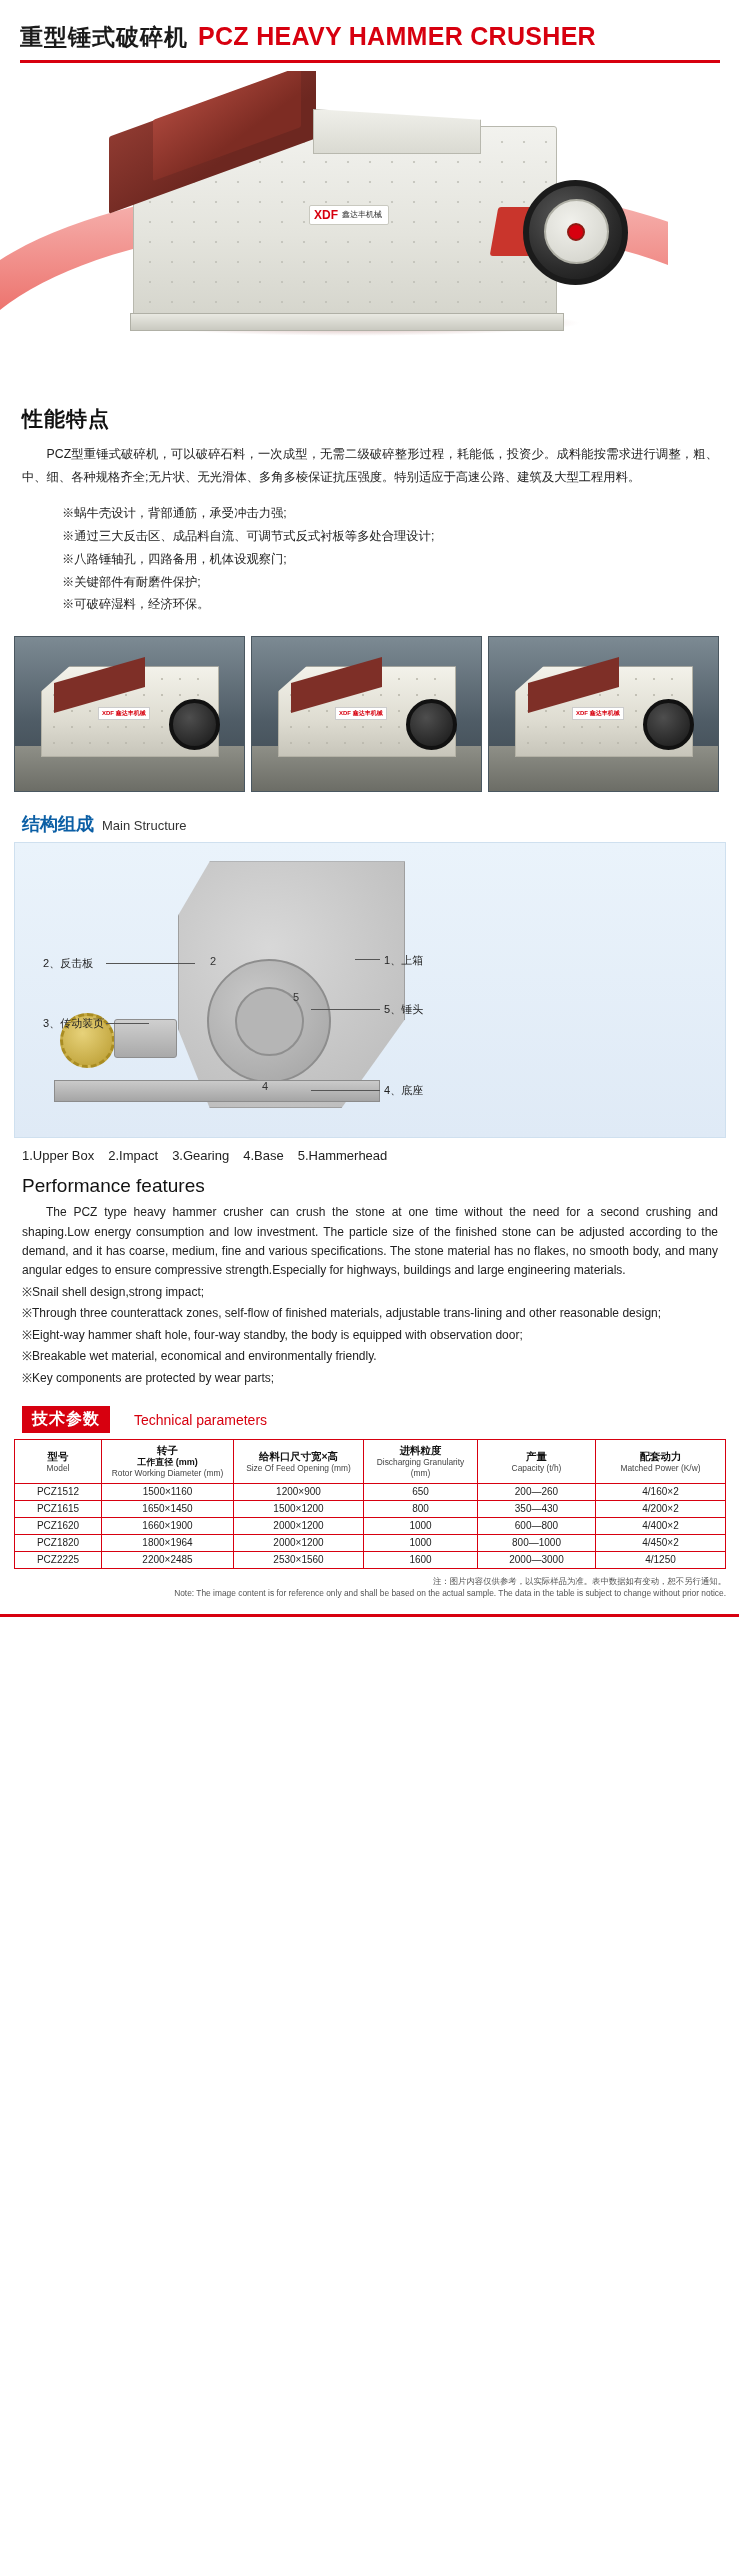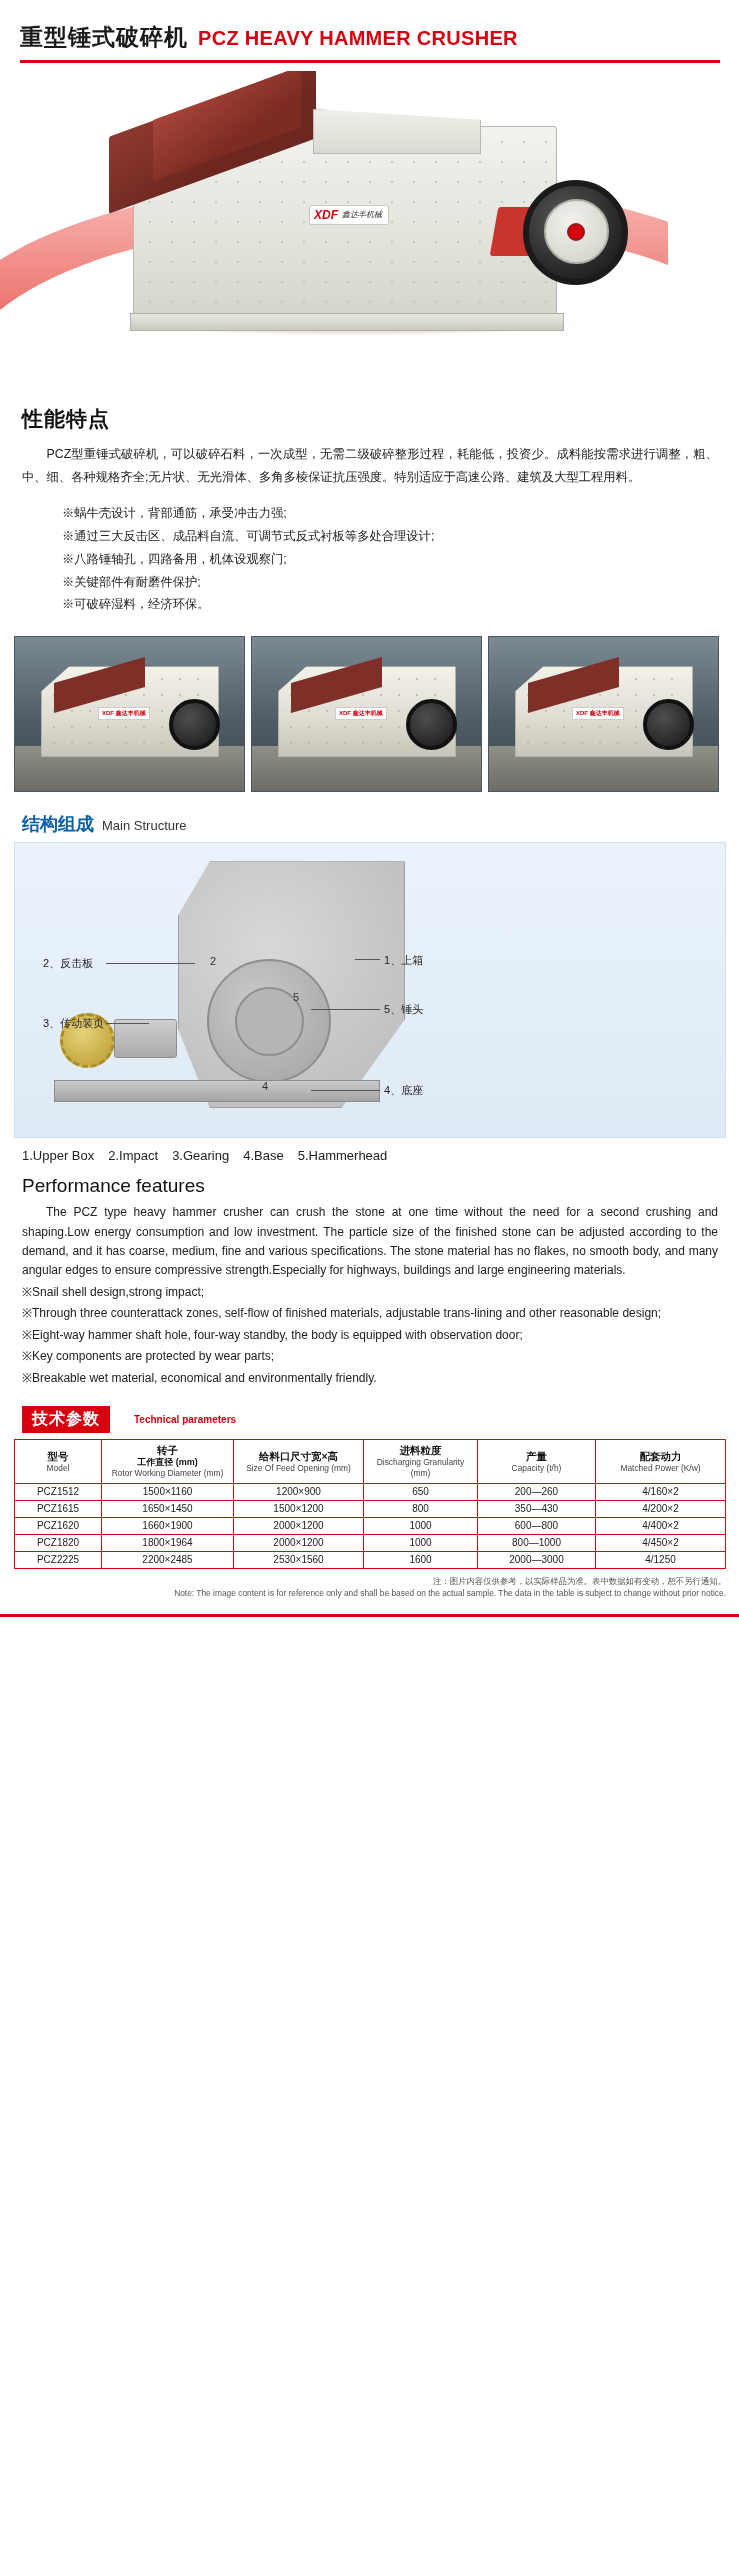--- a/index.html
+++ b/index.html
@@ -21,40 +21,39 @@
     align-items: baseline;
     gap: 10px;
   }
   .title-cn {
     font-size: 23px;
     font-weight: bold;
     color: #1a1a1a;
     letter-spacing: 1px;
   }
   .title-en {
-    font-size: 20px;
+    font-size: 25px;
     font-weight: bold;
     color: #d7000f;
     letter-spacing: 0.3px;
   }
   .title-rule {
     margin-top: 7px;
     height: 3px;
     background: #d7000f;
     width: 700px;
   }
 
   
   .hero {
     position: relative;
     width: 668px;
     height: 316px;
     overflow: hidden;
     background: #fff;
-    font-style: italic;
   }
   .hero-arc {
     position: absolute;
     left: -59px;
     bottom: -118px;
     width: 868px;
     height: 326px;
     border-radius: 50%;
     background: linear-gradient(180deg, #f7b9b6 0%, #e8514a 55%, #d32a22 100%);
     opacity: .95;
@@ -285,21 +284,21 @@
 
   
   .tp-head {
     display: flex; align-items: center; gap: 24px;
     padding: 16px 22px 6px 22px;
   }
   .tp-cn {
     background: #d7000f; color: #fff; font-size: 16px; font-weight: bold;
     padding: 3px 10px; letter-spacing: 1px;
   }
-  .tp-en { color: #d7000f; font-size: 10px; font-weight: bold; }
+  .tp-en { color: #d7000f; font-size: 14px; font-weight: normal; }
   table.tp {
     margin: 0 14px; width: 712px; border-collapse: collapse;
     font-size: 10px;
   }
   table.tp th, table.tp td {
     border: 1px solid #d7000f;
     text-align: center;
     padding: 2px 2px;
     color: #222;
   }
@@ -449,22 +448,22 @@
     <span>4.Base</span>
     <span>5.Hammerhead</span>
   </div>
 
   <div class="section">
     <div class="h-en">Performance features</div>
     <p class="para-en indent">The PCZ type heavy hammer crusher can crush the stone at one time without the need for a second crushing and shaping.Low energy consumption and low investment. The particle size of the finished stone can be adjusted according to the demand, and it has coarse, medium, fine and various specifications. The stone material has no flakes, no smooth body, and many angular edges to ensure compressive strength.Especially for highways, buildings and large engineering materials.</p>
     <p class="para-en">※Snail shell design,strong impact;</p>
     <p class="para-en">※Through three counterattack zones, self-flow of finished materials, adjustable trans-lining and other reasonable design;</p>
     <p class="para-en">※Eight-way hammer shaft hole, four-way standby, the body is equipped with observation door;</p>
+    <p class="para-en">※Breakable wet material, economical and environmentally friendly.</p>
     <p class="para-en">※Key components are protected by wear parts;</p>
-    <p class="para-en">※Breakable wet material, economical and environmentally friendly.</p>
   </div>
 
   <div class="tp-head">
     <div class="tp-cn">技术参数</div>
     <div class="tp-en">Technical  parameters</div>
   </div>
 
   <table class="tp">
     <thead>
       <tr>

